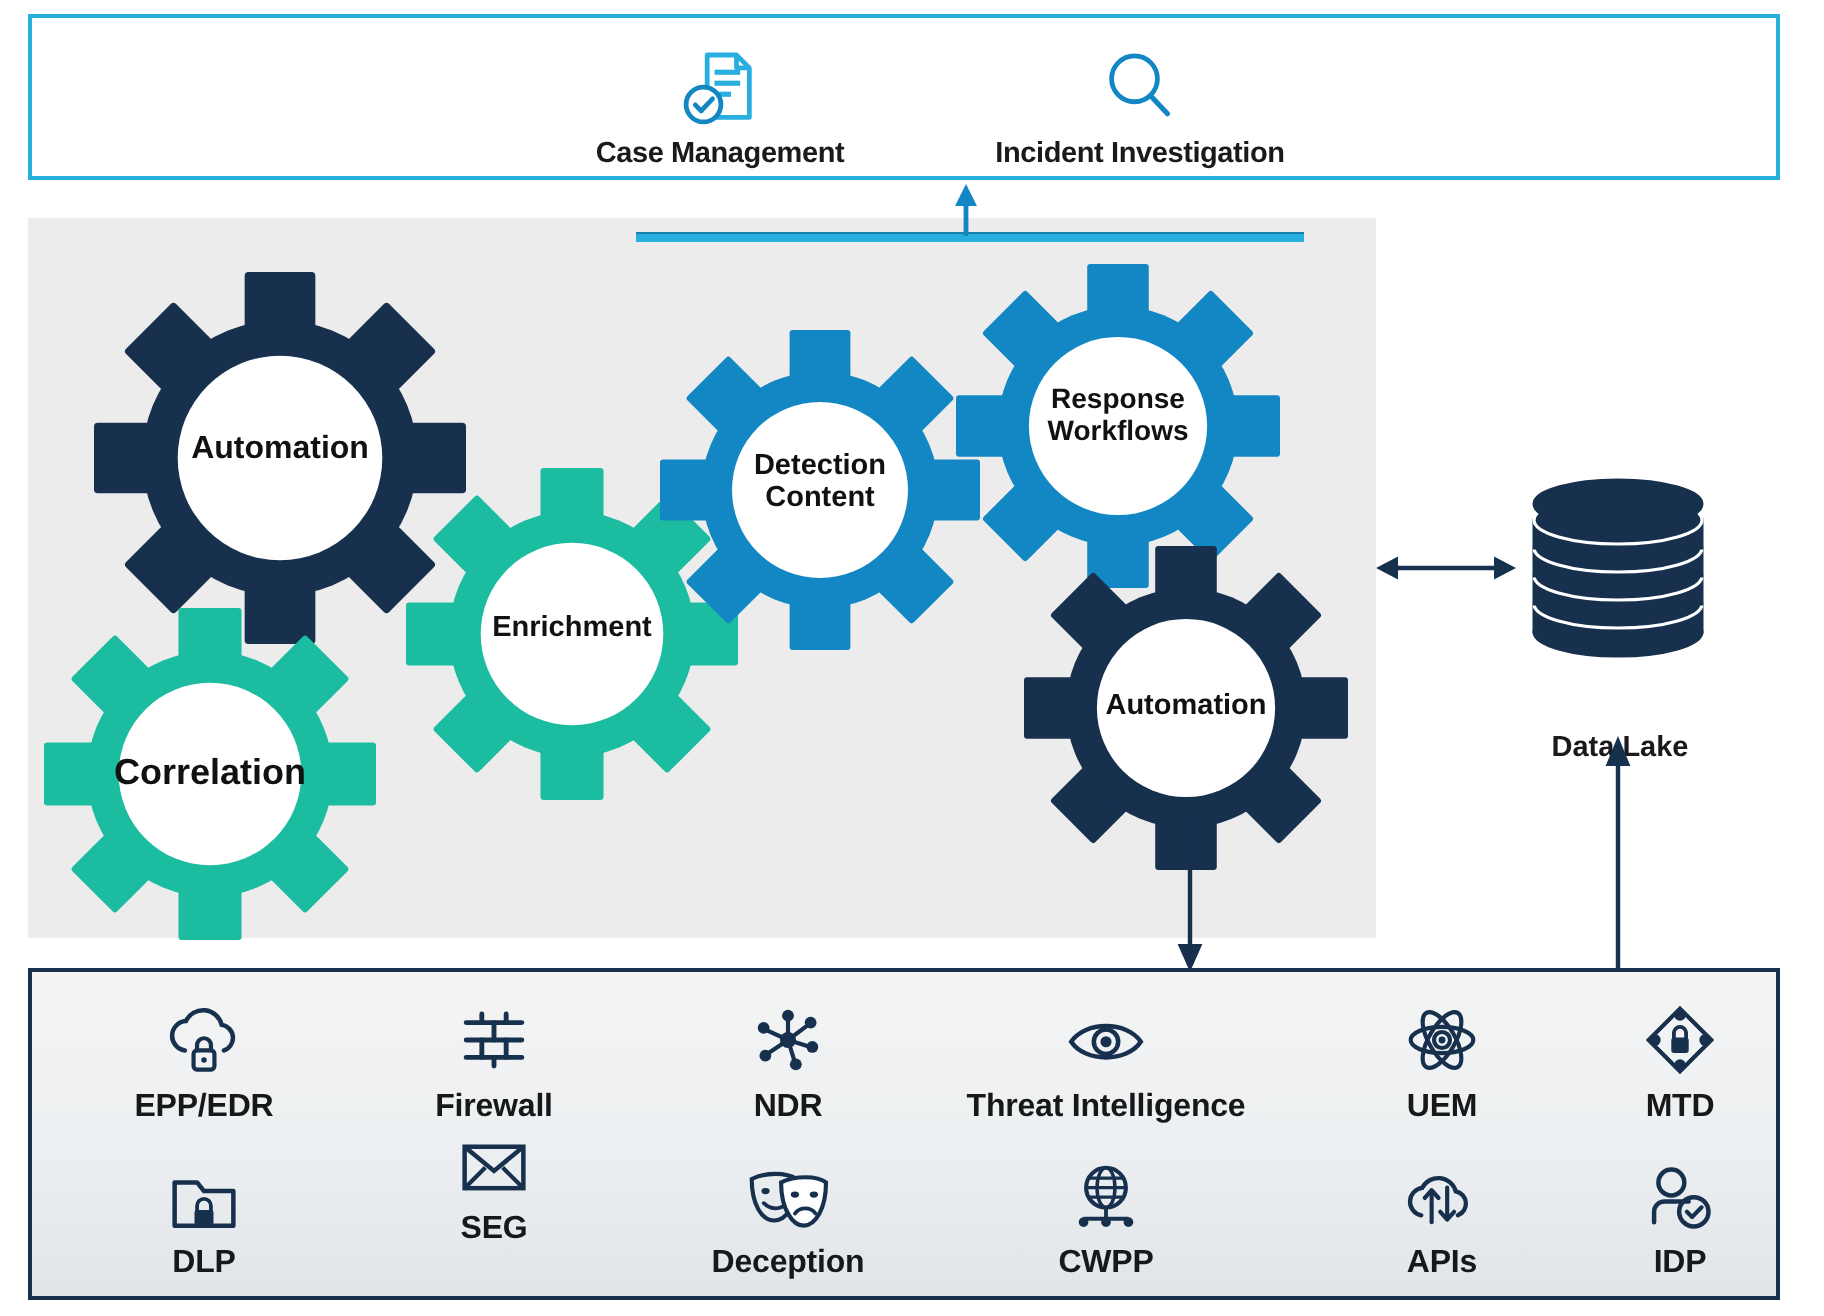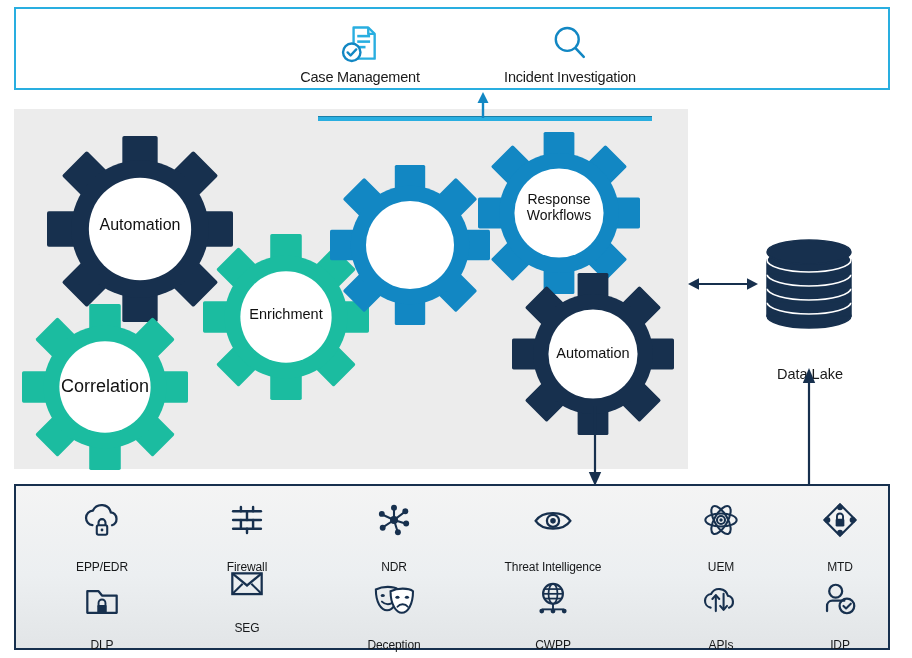--- a/index.html
+++ b/index.html
@@ -13,20 +13,21 @@
     position: relative;
     font-family: "Liberation Sans", sans-serif;
     overflow: hidden;
   }
 
   #stage {
     position: absolute;
     left: 0; top: 0;
     width: 912px; height: 658px;
     background: #ffffff;
+    font-weight: bold;
   }
 
   
   .top-banner {
     position: absolute;
     left: 14px;
     top: 7px;
     width: 876px;
     height: 83px;
     border: 2px solid #29AEE0;
@@ -156,23 +157,23 @@
     width: 150px;
     text-align: center;
   }
   .tool-icon {
     height: 44px;
     display: flex;
     align-items: flex-end;
     justify-content: center;
   }
   .tool-label {
-    font-size: 12px;
+    font-size: 16px;
     color: #16181a;
-    margin-top: 20px;
+    margin-top: 5px;
     letter-spacing: -0.1px;
     white-space: nowrap;
   }
 </style>
 </head>
 <body>
 
 <div id="stage">
 
   <div class="top-banner">
@@ -347,20 +348,22 @@
               <rect x="-19" y="-100" width="38" height="42" rx="2"></rect>
             </g>
           <g transform="rotate(315)">
               <rect x="-19" y="-100" width="38" height="42" rx="2"></rect>
             </g>
         </g>
         <circle cx="0" cy="0" r="74" fill="#1287c3"></circle>
         <circle cx="0" cy="0" r="55" fill="#ffffff"></circle>
       </g>
     </svg>
+    <div class="gear-label" style="top:60px; font-size:14.5px;">Detection
+Content</div>
   </div>
 
   <div class="gear" style="left:478px; top:132px; width:162px; height:162px;">
     <svg width="162" height="162" viewBox="0 0 200 200">
       <g transform="translate(100,100)">
         <g fill="#1287c3">
           <g>
               <rect x="-19" y="-100" width="38" height="42" rx="2"></rect>
             </g>
           <g transform="rotate(45)">

